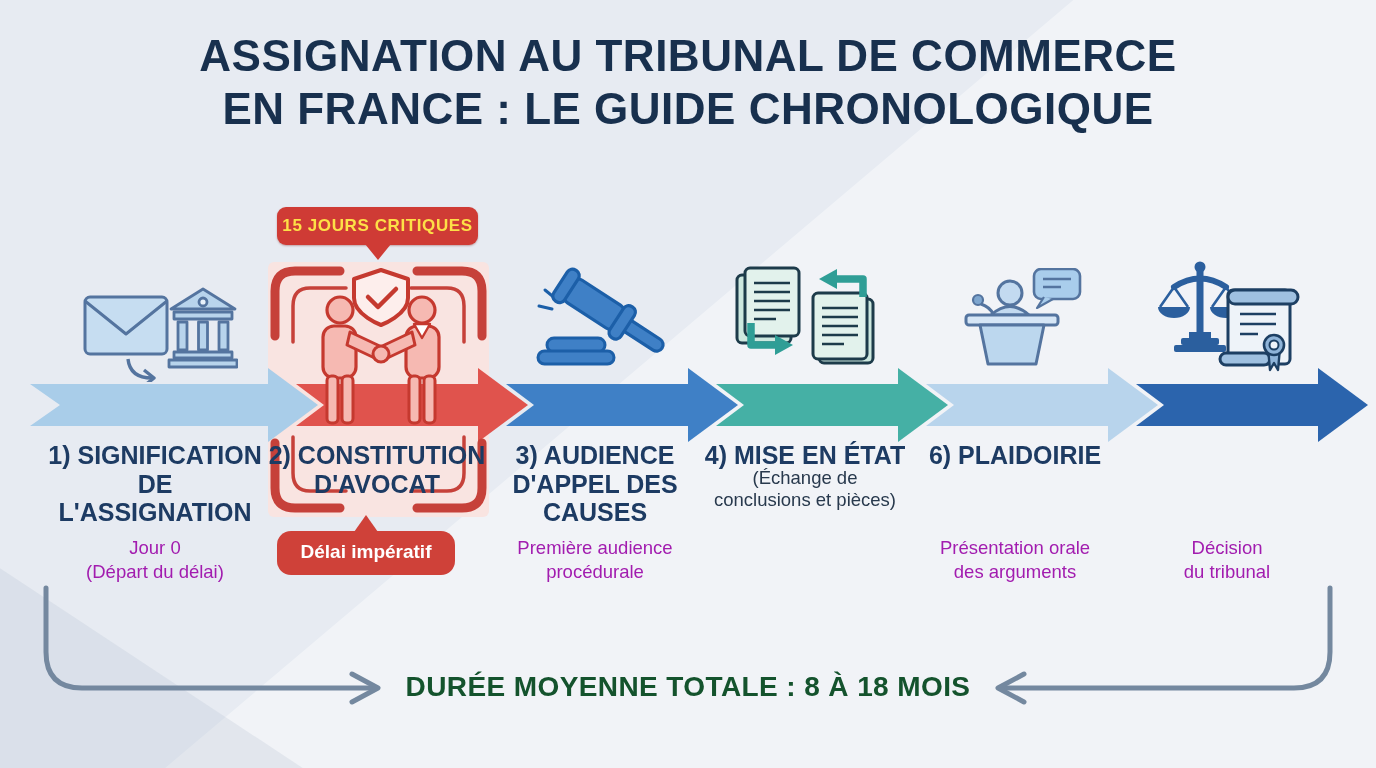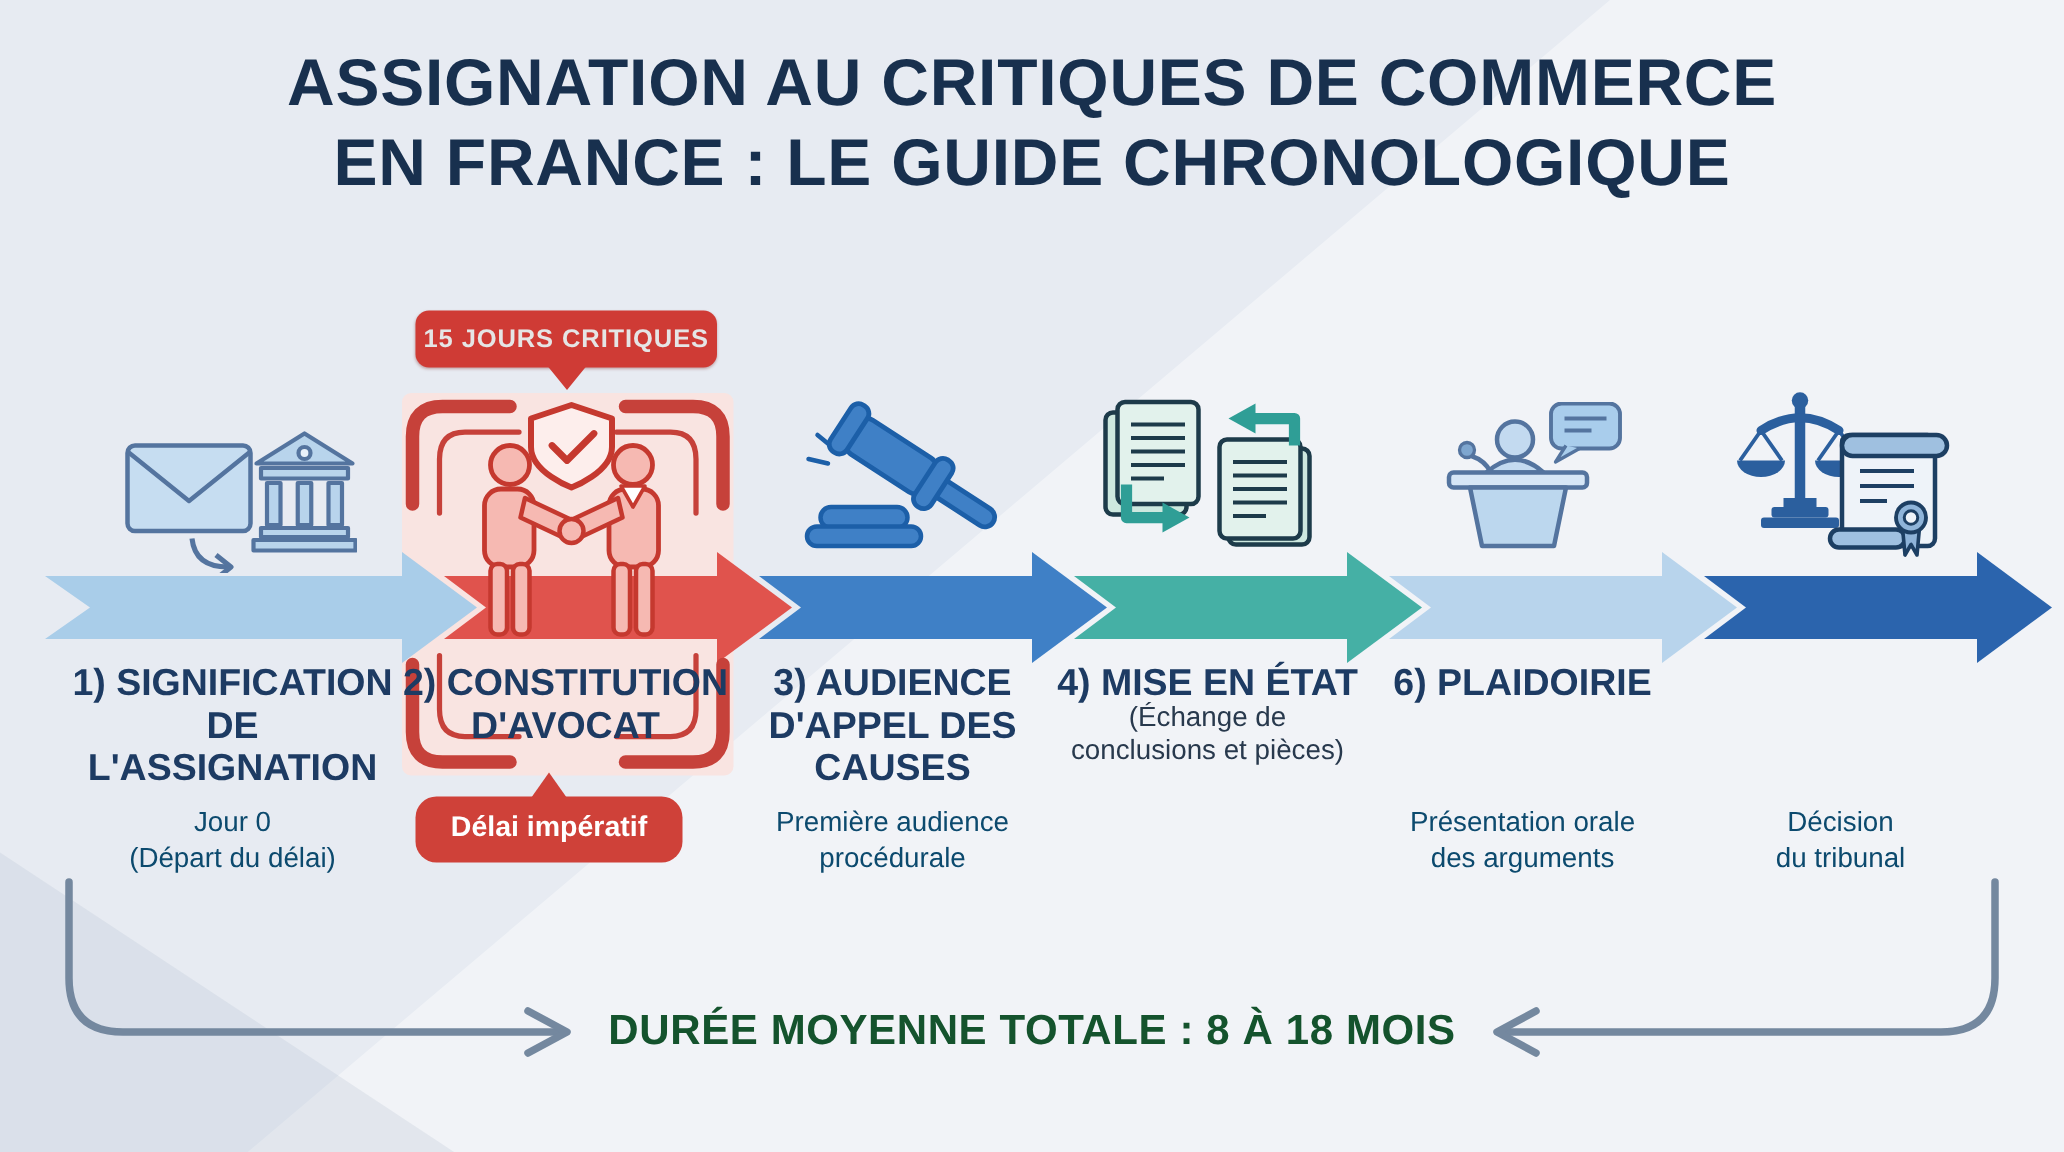--- a/index.html
+++ b/index.html
@@ -23,26 +23,26 @@
   }
   .step-label{
     top:441px;text-align:center;color:#1d3b63;font-weight:bold;
     font-size:25px;line-height:1.14;white-space:pre-line;width:230px;
   }
   .step-sublabel{
     text-align:center;color:#28394d;font-size:18.5px;line-height:1.2;
     white-space:pre-line;width:240px;font-weight:normal;
   }
   .step-note{
-    top:536px;text-align:center;color:#0c4a6e;font-size:18.5px;
+    top:536px;text-align:center;color:#a21caf;font-size:18.5px;
     line-height:1.3;white-space:pre-line;width:240px;
   }
   .badge{
     left:277px;top:207px;width:201px;height:38px;background:#cf3b35;
-    border-radius:9px;color:#e5e5e5;font-weight:bold;font-size:17px;
+    border-radius:9px;color:#fde047;font-weight:bold;font-size:17px;
     letter-spacing:.6px;text-align:center;line-height:38px;
     box-shadow:0 1px 2px rgba(120,30,25,.35);
   }
   .badge:after{
     content:"";position:absolute;left:50%;bottom:-15px;margin-left:-13px;
     border:13px solid transparent;border-top:16px solid #cf3b35;border-bottom:0;
   }
   .frame-bg{
     left:268px;top:262px;width:221px;height:255px;background:#f9e4e1;
     border-radius:6px;
@@ -62,21 +62,21 @@
     font-weight:bold;font-size:28px;letter-spacing:.4px;
   }
 </style>
 </head>
 <body>
 
 <div id="canvas">
   <div class="bg-diag light"></div>
   <div class="bg-diag dark"></div>
 
-  <div class="abs title">ASSIGNATION AU CRITIQUES DE COMMERCE
+  <div class="abs title">ASSIGNATION AU TRIBUNAL DE COMMERCE
 EN FRANCE : LE GUIDE CHRONOLOGIQUE</div>
 
   <svg class="abs" style="left:0;top:0;" width="1376" height="768" viewBox="0 0 1376 768">
     <g fill="none" stroke="#74889f" stroke-width="5" stroke-linecap="round" stroke-linejoin="round">
       <path d="M46 588 V 652 Q 46 688 82 688 H 372"></path>
       <polyline points="352,674 378,688 352,702"></polyline>
       <path d="M1330 588 V 652 Q 1330 688 1294 688 H 1004"></path>
       <polyline points="1024,674 998,688 1024,702"></polyline>
     </g>
   </svg>

